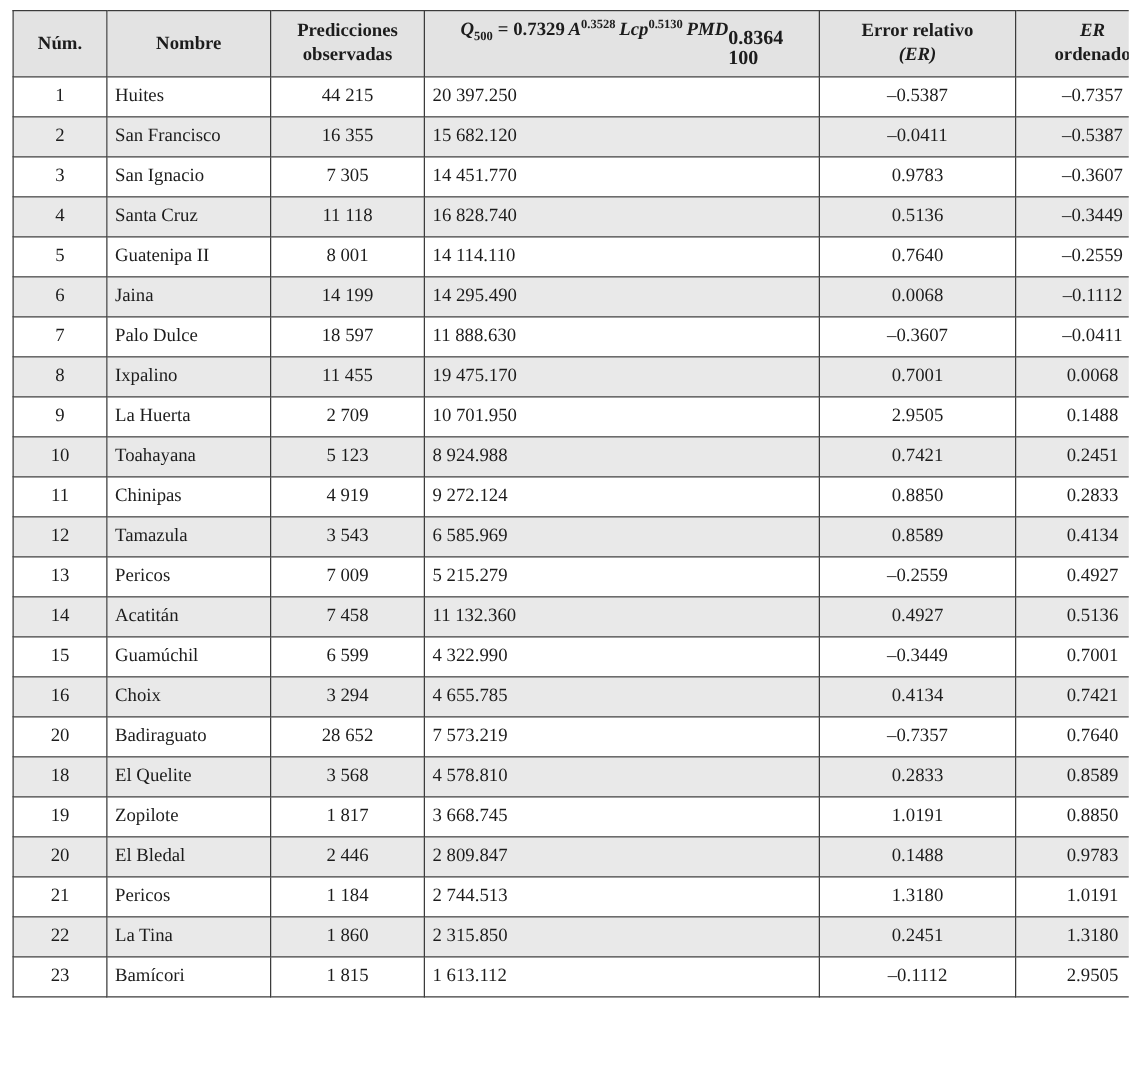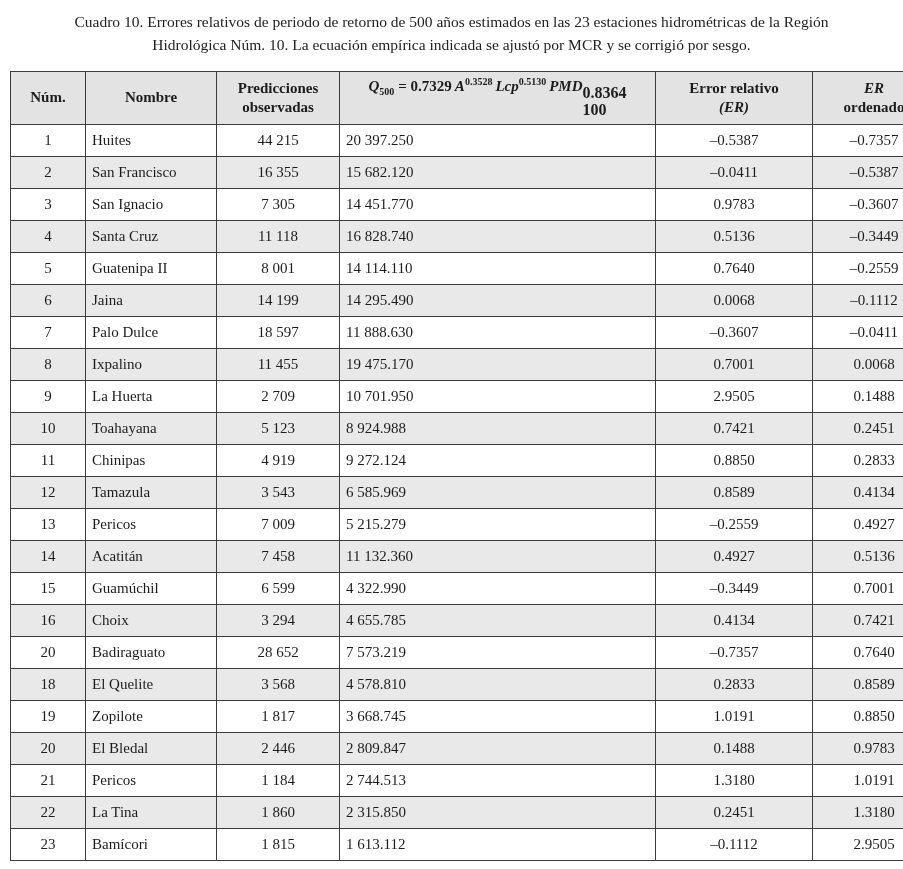--- a/index.html
+++ b/index.html
@@ -87,21 +87,20 @@
     font-size: 16px;
     line-height: 1.05;
   }
   .hdr-italic { font-style: italic; }
 </style>
 </head>
 <body>
 
 <div class="page">
 
-  <p class="caption">Cuadro 10. Errores relativos de periodo de retorno de 500 años estimados en las 23 estaciones hidrométricas de la Región Hidrológica Núm. 10. La ecuación empírica indicada se ajustó por MCR y se corrigió por sesgo.</p>
 
   <table class="data-table">
     <thead>
       <tr>
         <th class="col-num">Núm.</th>
         <th class="col-nombre">Nombre</th>
         <th class="col-obs">
           <span>Predicciones</span><br>
           <span>observadas</span>
         </th>

